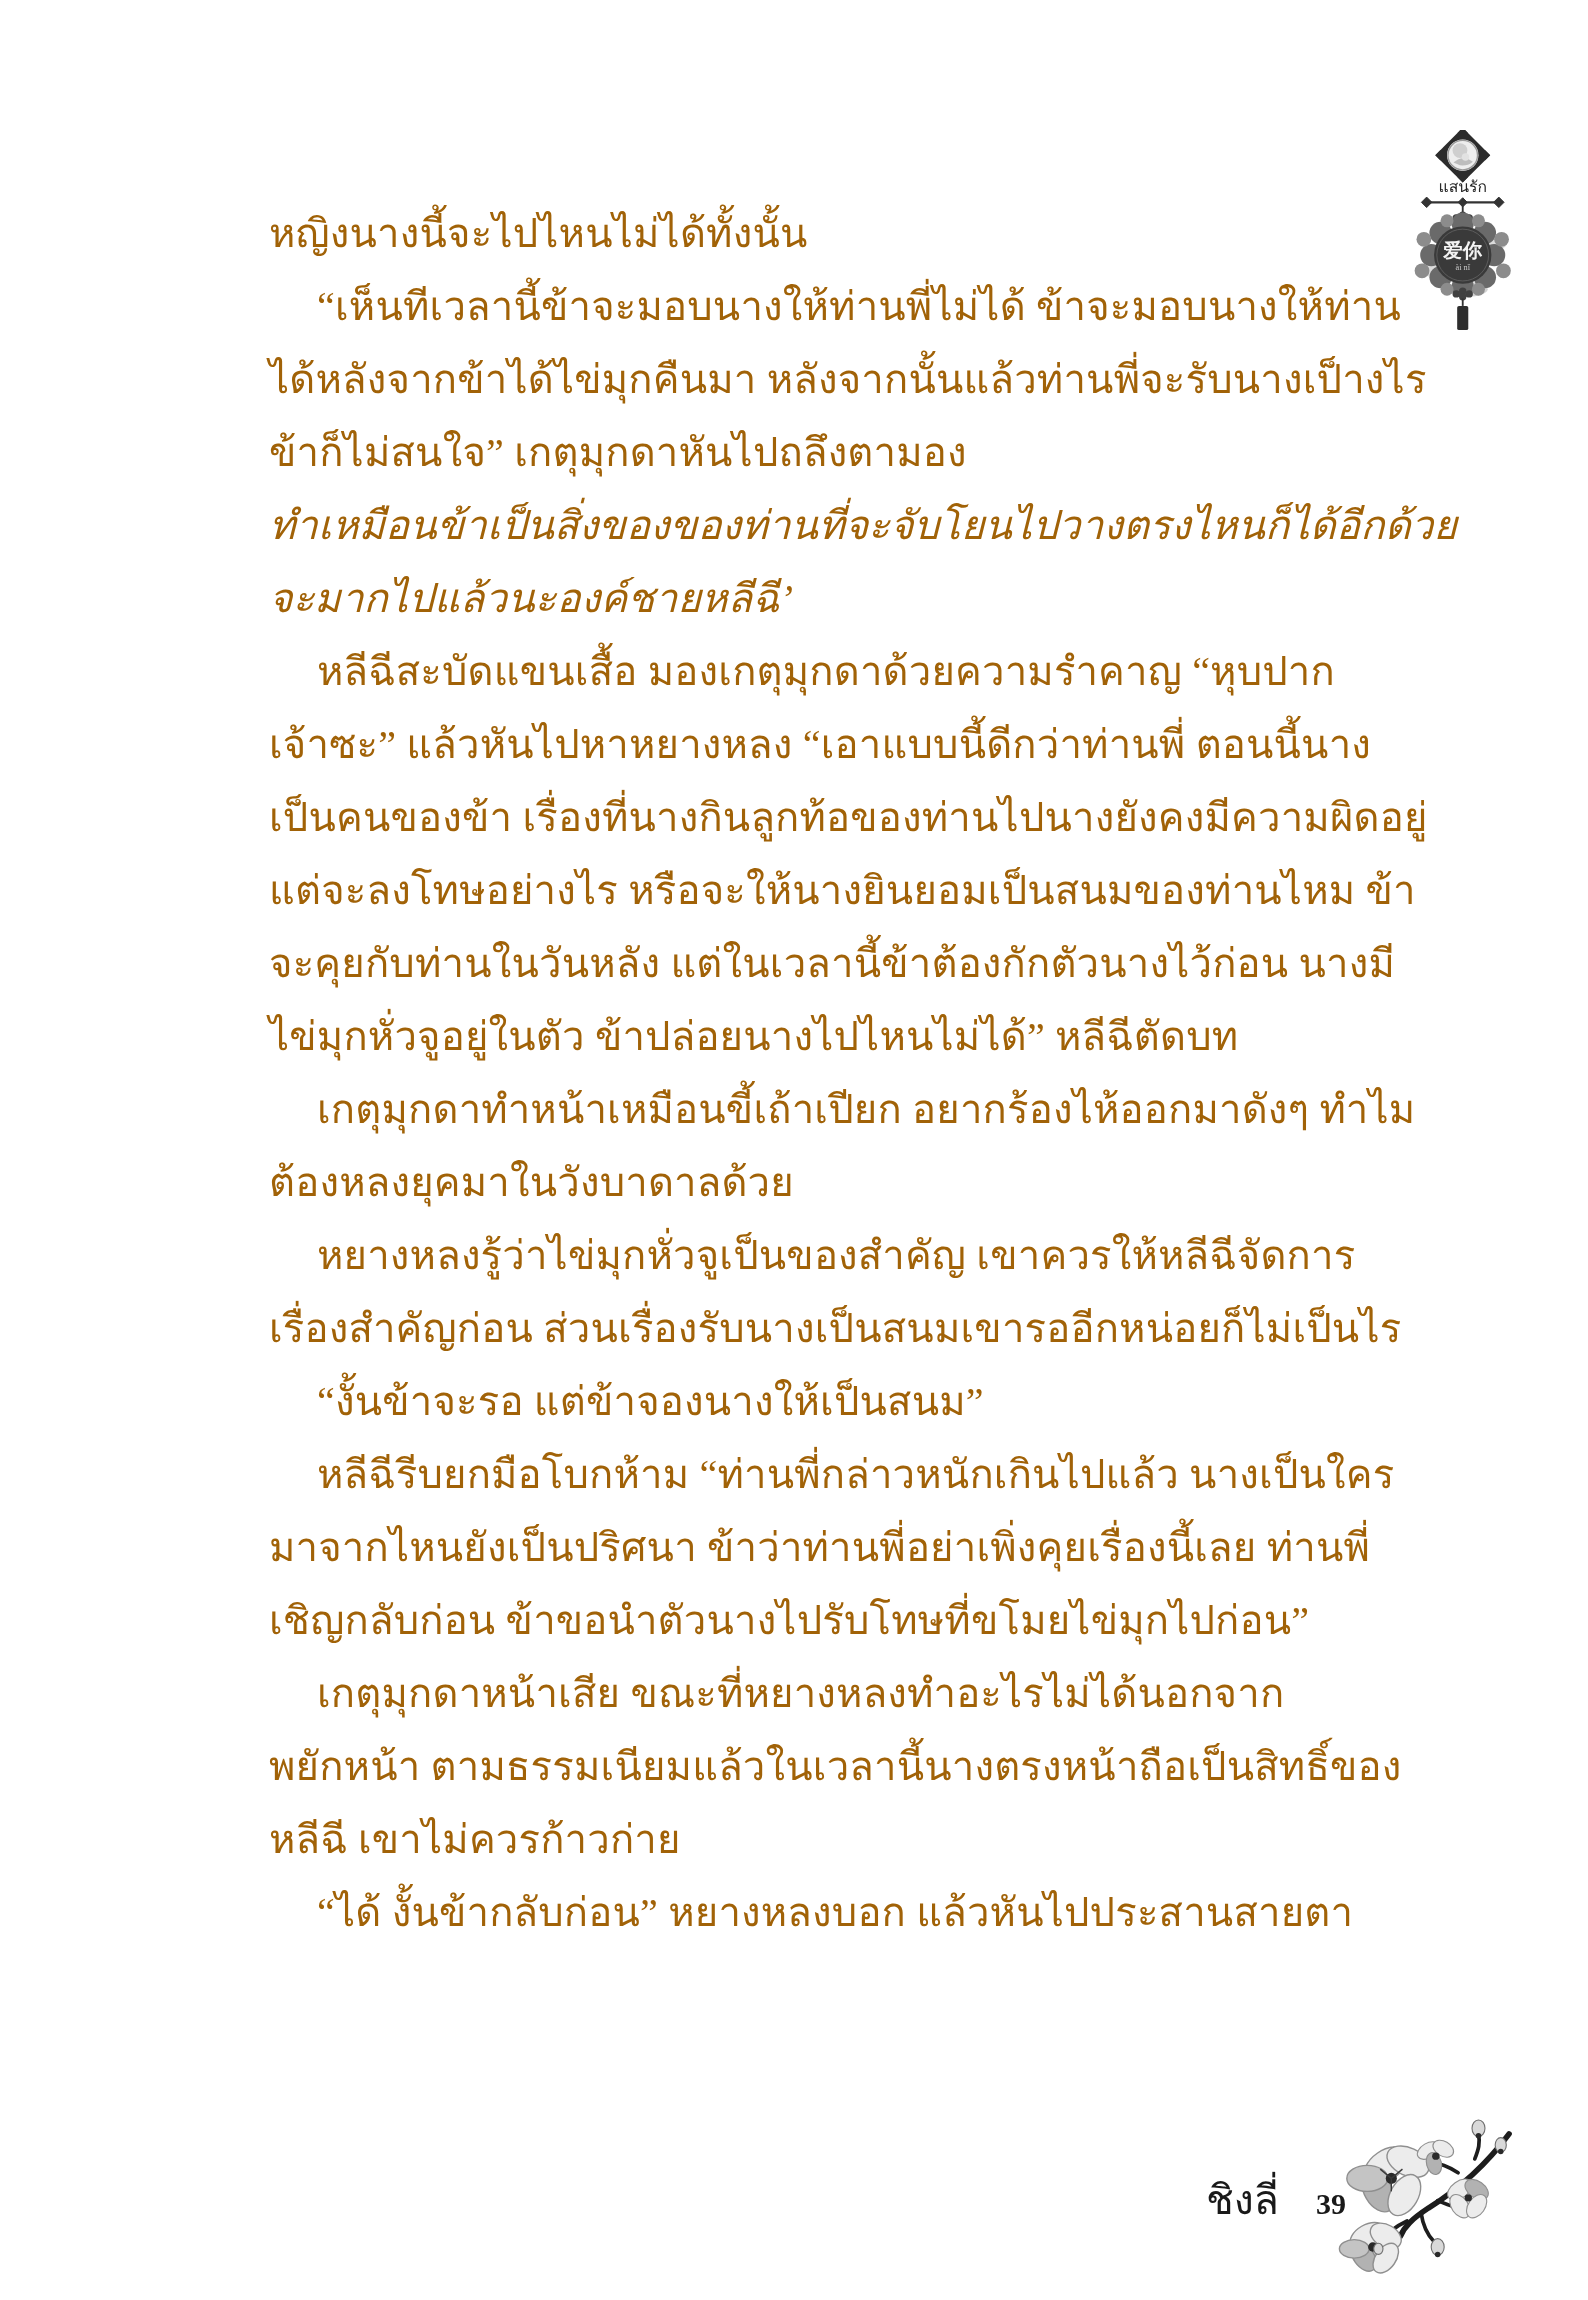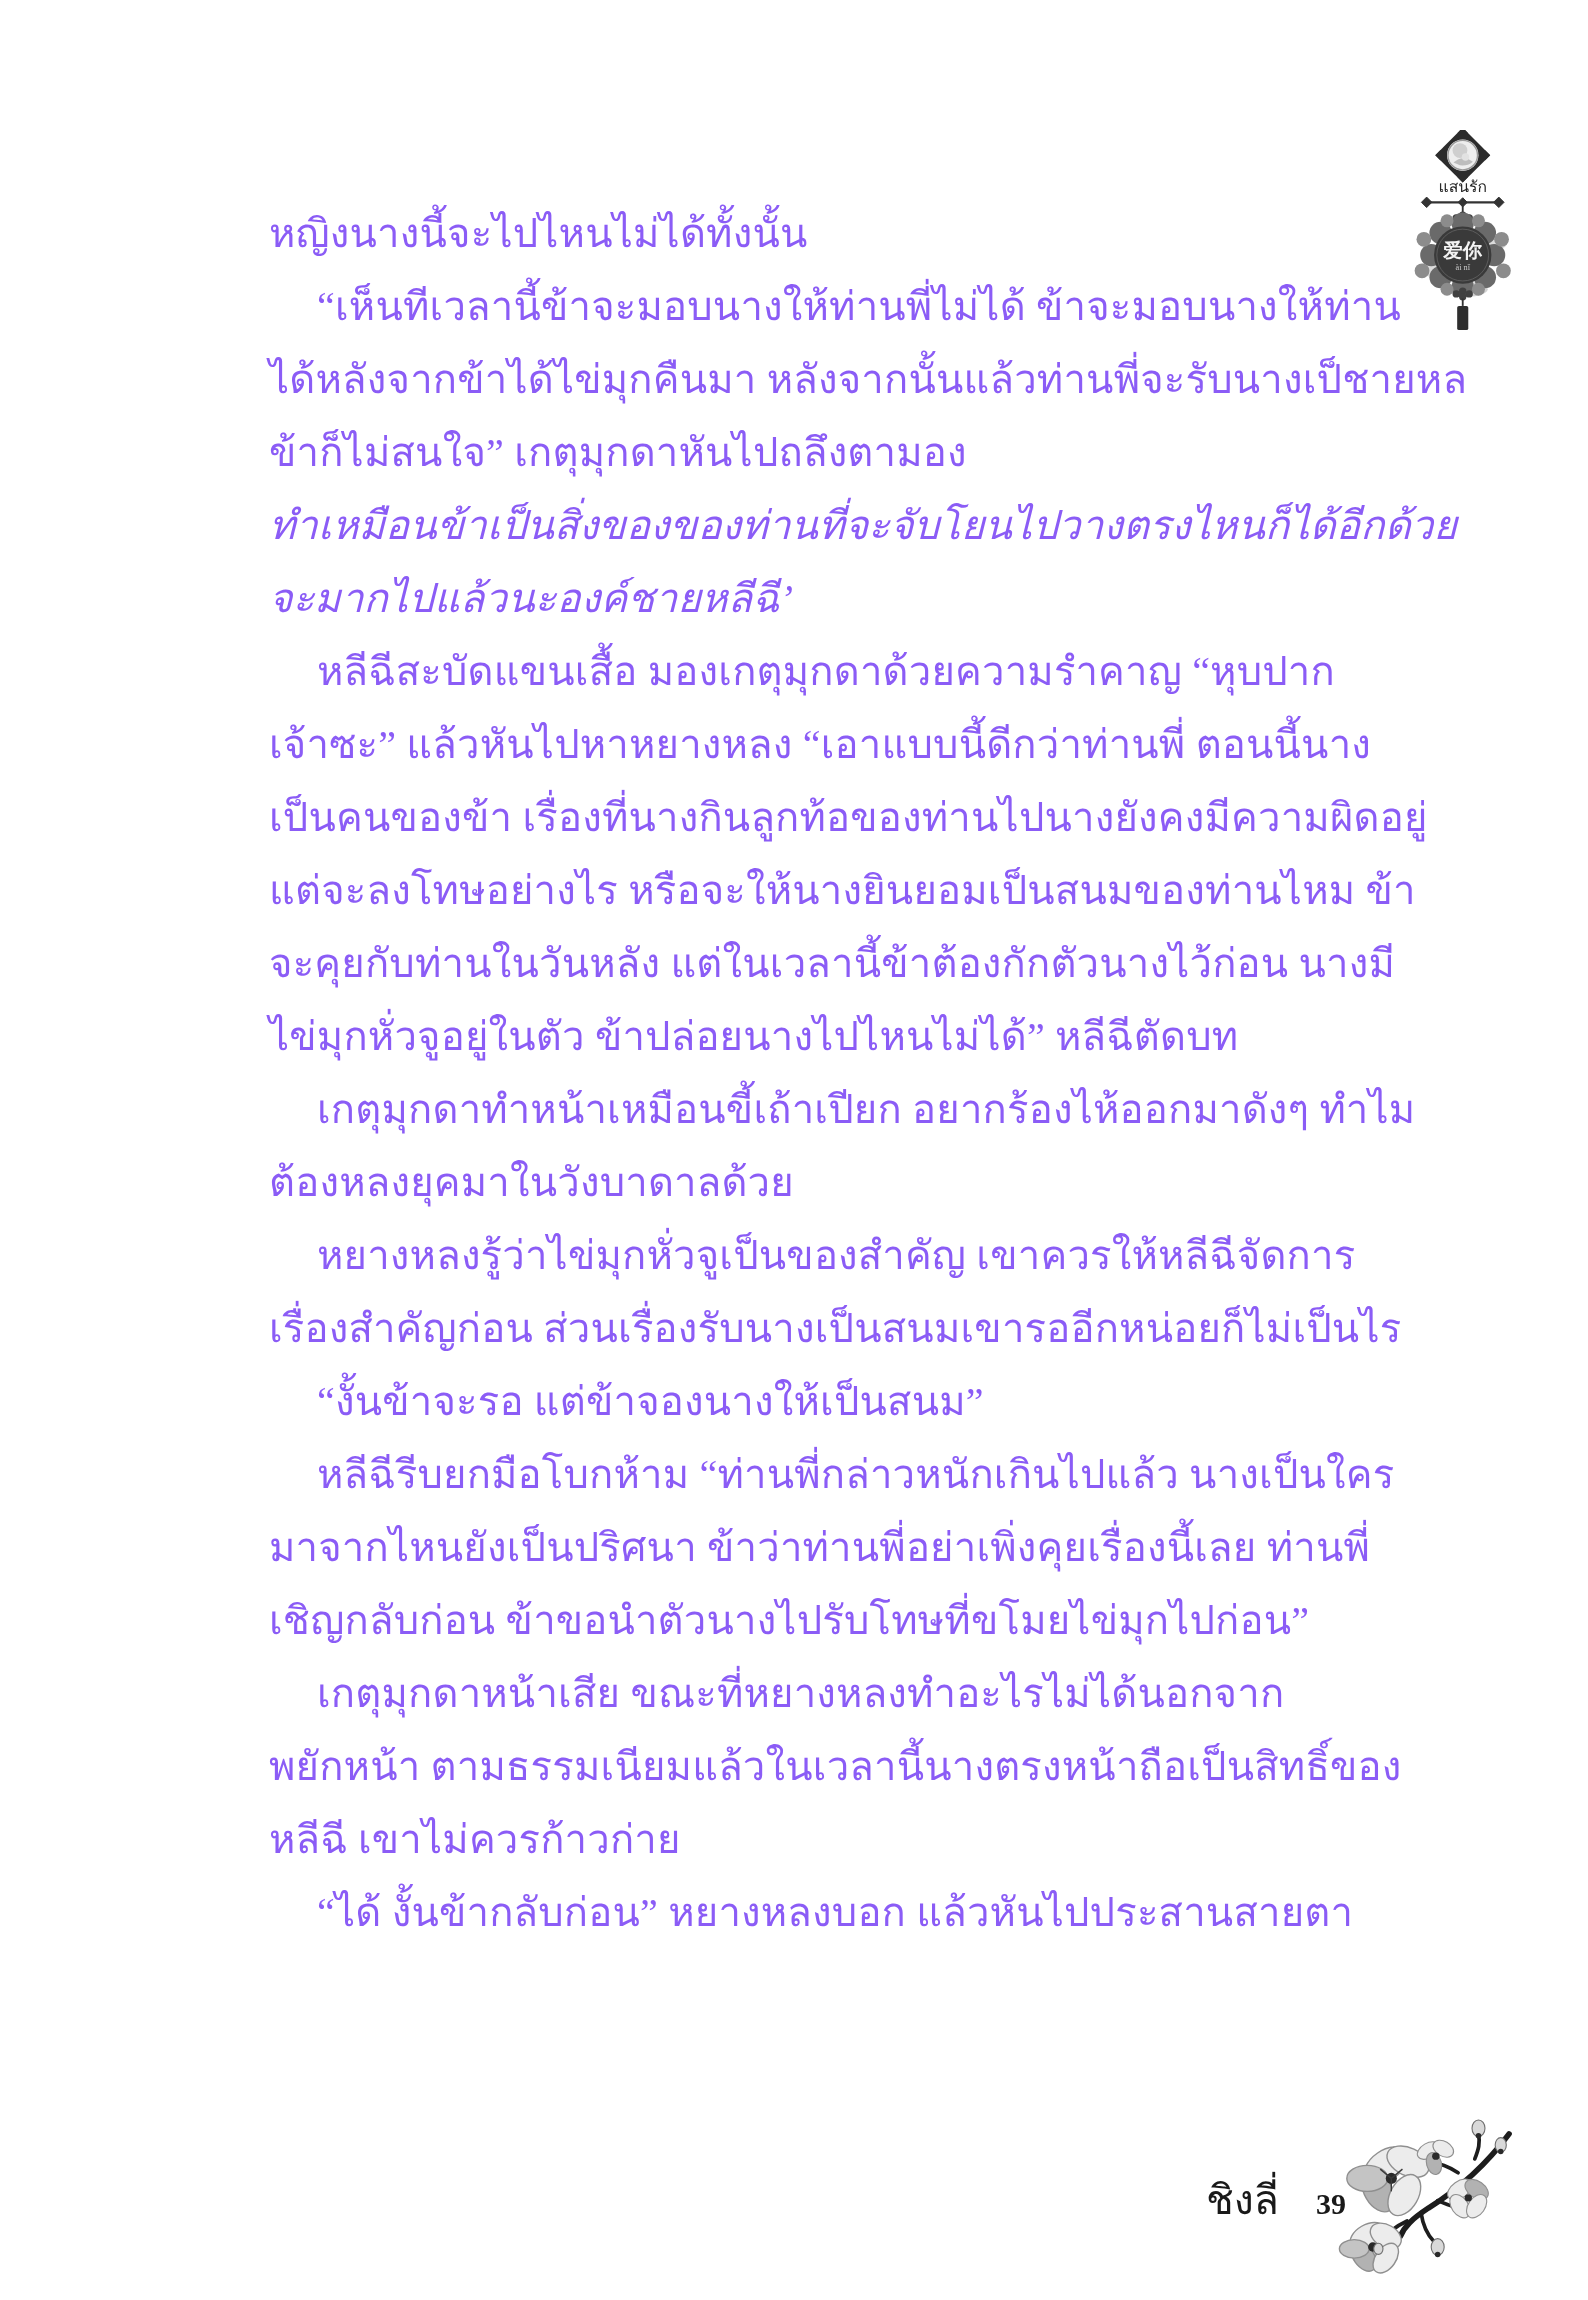--- a/index.html
+++ b/index.html
@@ -10,21 +10,21 @@
     background:#ffffff;
     overflow:hidden;
     font-family:"Liberation Serif","DejaVu Serif",serif;
     padding-left:28px;
   }
   
   .body-text {
     position:absolute;
     left:269px; top:197px;
     width:1150px;
-    color:#8b5cf6;
+    color:#a16207;
   }
   .body-text .line {
     height:73px;
     line-height:73px;
     font-size:40px;
     white-space:nowrap;
     letter-spacing:0.2px;
   }
   .body-text .line.indent { padding-left:48px; }
   .body-text .line.italic { font-style:italic; }
@@ -146,21 +146,21 @@
           <circle cx="57" cy="180" r="4" fill="#404040"></circle>
         <line x1="57" y1="182" x2="57" y2="190" stroke="#333" stroke-width="2"></line>
         <rect x="51" y="190" width="12" height="26" rx="2" fill="#2e2e2e"></rect>
       </g>
     </svg>
   </div>
 
   <div class="body-text">
       <div class="line">หญิงนางนี้จะไปไหนไม่ได้ทั้งนั้น</div>
       <div class="line indent">“เห็นทีเวลานี้ข้าจะมอบนางให้ท่านพี่ไม่ได้ ข้าจะมอบนางให้ท่าน</div>
-      <div class="line">ได้หลังจากข้าได้ไข่มุกคืนมา หลังจากนั้นแล้วท่านพี่จะรับนางเป็ชายหล</div>
+      <div class="line">ได้หลังจากข้าได้ไข่มุกคืนมา หลังจากนั้นแล้วท่านพี่จะรับนางเป็างไร</div>
       <div class="line">ข้าก็ไม่สนใจ” เกตุมุกดาหันไปถลึงตามอง</div>
       <div class="line italic">ทำเหมือนข้าเป็นสิ่งของของท่านที่จะจับโยนไปวางตรงไหนก็ได้อีกด้วย</div>
       <div class="line italic">จะมากไปแล้วนะองค์ชายหลีฉี’</div>
       <div class="line indent">หลีฉีสะบัดแขนเสื้อ มองเกตุมุกดาด้วยความรำคาญ “หุบปาก</div>
       <div class="line">เจ้าซะ” แล้วหันไปหาหยางหลง “เอาแบบนี้ดีกว่าท่านพี่ ตอนนี้นาง</div>
       <div class="line">เป็นคนของข้า เรื่องที่นางกินลูกท้อของท่านไปนางยังคงมีความผิดอยู่</div>
       <div class="line">แต่จะลงโทษอย่างไร หรือจะให้นางยินยอมเป็นสนมของท่านไหม ข้า</div>
       <div class="line">จะคุยกับท่านในวันหลัง แต่ในเวลานี้ข้าต้องกักตัวนางไว้ก่อน นางมี</div>
       <div class="line">ไข่มุกหั่วจูอยู่ในตัว ข้าปล่อยนางไปไหนไม่ได้” หลีฉีตัดบท</div>
       <div class="line indent">เกตุมุกดาทำหน้าเหมือนขี้เถ้าเปียก อยากร้องไห้ออกมาดังๆ ทำไม</div>

